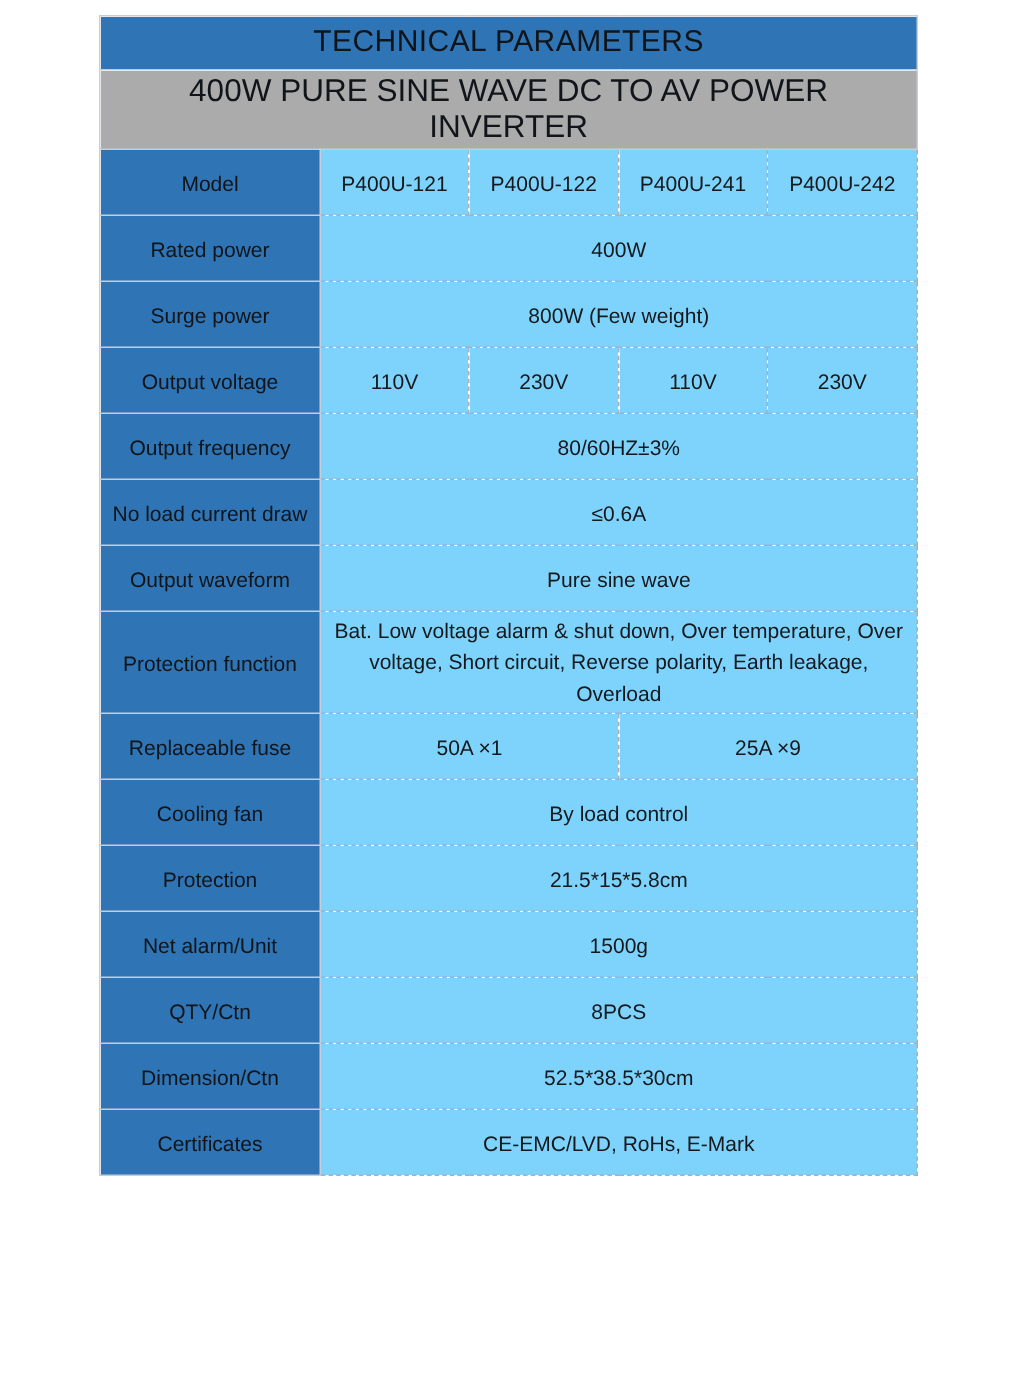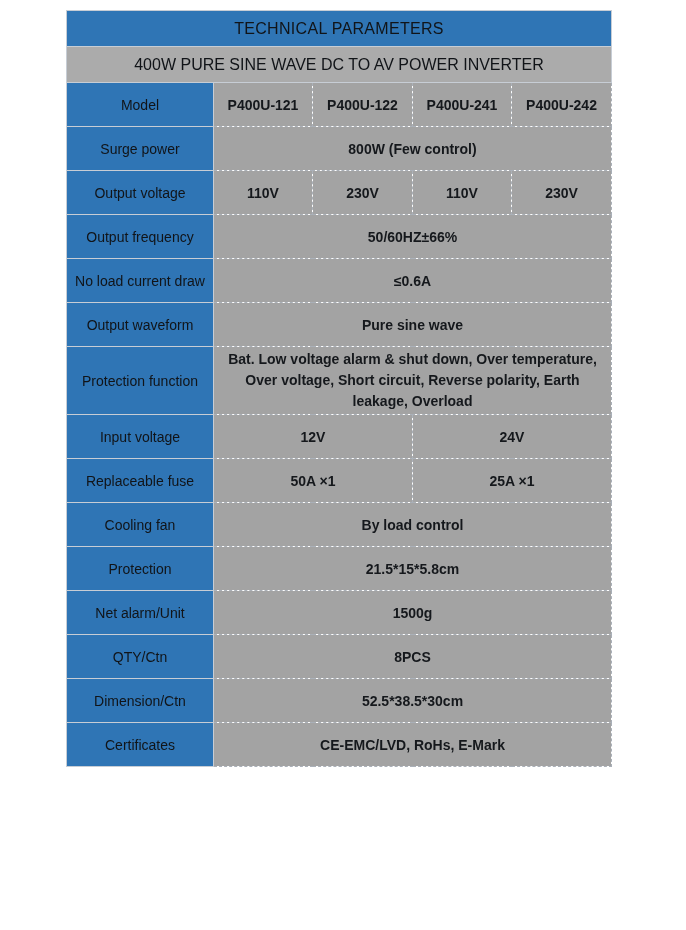--- a/index.html
+++ b/index.html
@@ -37,34 +37,33 @@
   td.blue {
     background: #2f75b5;
     border: 1px solid #c7cdd5;
     color: #111418;
   }
   
   td.gray {
     background: #ababab;
     border: 1px solid #c7cdd5;
     color: #111418;
-    font-size: 16px;
+    font-size: 21px;
   }
   
   td.cell {
-    background: #a3a3a3;
+    background: #7dd3fc;
     border: 1px dashed #aab0b8;
     color: #15181c;
-    font-weight: bold;
   }
   tr.h-title  { height: 36px; }
   tr.h-reg    { height: 44px; }
   tr.h-tall   { height: 68px; }
   td.wrap { line-height: 21px; padding: 4px 10px; }
-  .title-text { font-size: 16px; letter-spacing: 0.3px; }
+  .title-text { font-size: 20px; letter-spacing: 0.3px; }
 </style>
 </head>
 <body>
 
 <div class="page">
   <table class="spec">
     <colgroup>
       <col style="width:147px">
       <col style="width:99px">
       <col style="width:100px">
@@ -82,65 +81,64 @@
     </tr>
 
     <tr class="h-reg">
       <td class="blue">Model</td>
       <td class="cell">P400U-121</td>
       <td class="cell">P400U-122</td>
       <td class="cell">P400U-241</td>
       <td class="cell">P400U-242</td>
     </tr>
 
+    <tr class="h-reg">
+      <td class="blue">Rated power</td>
+      <td class="cell" colspan="4">400W</td>
+    </tr>
 
     <tr class="h-reg">
       <td class="blue">Surge power</td>
-      <td class="cell" colspan="4">800W (Few control)</td>
+      <td class="cell" colspan="4">800W (Few weight)</td>
     </tr>
 
     <tr class="h-reg">
       <td class="blue">Output voltage</td>
       <td class="cell">110V</td>
       <td class="cell">230V</td>
       <td class="cell">110V</td>
       <td class="cell">230V</td>
     </tr>
 
     <tr class="h-reg">
       <td class="blue">Output frequency</td>
-      <td class="cell" colspan="4">50/60HZ±66%</td>
+      <td class="cell" colspan="4">80/60HZ±3%</td>
     </tr>
 
     <tr class="h-reg">
       <td class="blue">No load current draw</td>
       <td class="cell" colspan="4">≤0.6A</td>
     </tr>
 
     <tr class="h-reg">
       <td class="blue">Output waveform</td>
       <td class="cell" colspan="4">Pure sine wave</td>
     </tr>
 
 
     <tr class="h-tall">
       <td class="blue">Protection function</td>
       <td class="cell wrap" colspan="4">Bat. Low voltage alarm &amp; shut down, Over temperature, Over voltage, Short circuit, Reverse polarity, Earth leakage, Overload</td>
     </tr>
 
-    <tr class="h-reg">
-      <td class="blue">Input voltage</td>
-      <td class="cell" colspan="2">12V</td>
-      <td class="cell" colspan="2">24V</td>
-    </tr>
 
     <tr class="h-reg">
       <td class="blue">Replaceable fuse</td>
       <td class="cell" colspan="2">50A ×1</td>
-      <td class="cell" colspan="2">25A ×1</td>
+      <td class="cell" colspan="2">25A ×9</td>
     </tr>
 
     <tr class="h-reg">
       <td class="blue">Cooling fan</td>
       <td class="cell" colspan="4">By load control</td>
     </tr>
 
     <tr class="h-reg">
       <td class="blue">Protection</td>
       <td class="cell" colspan="4">21.5*15*5.8cm</td>

